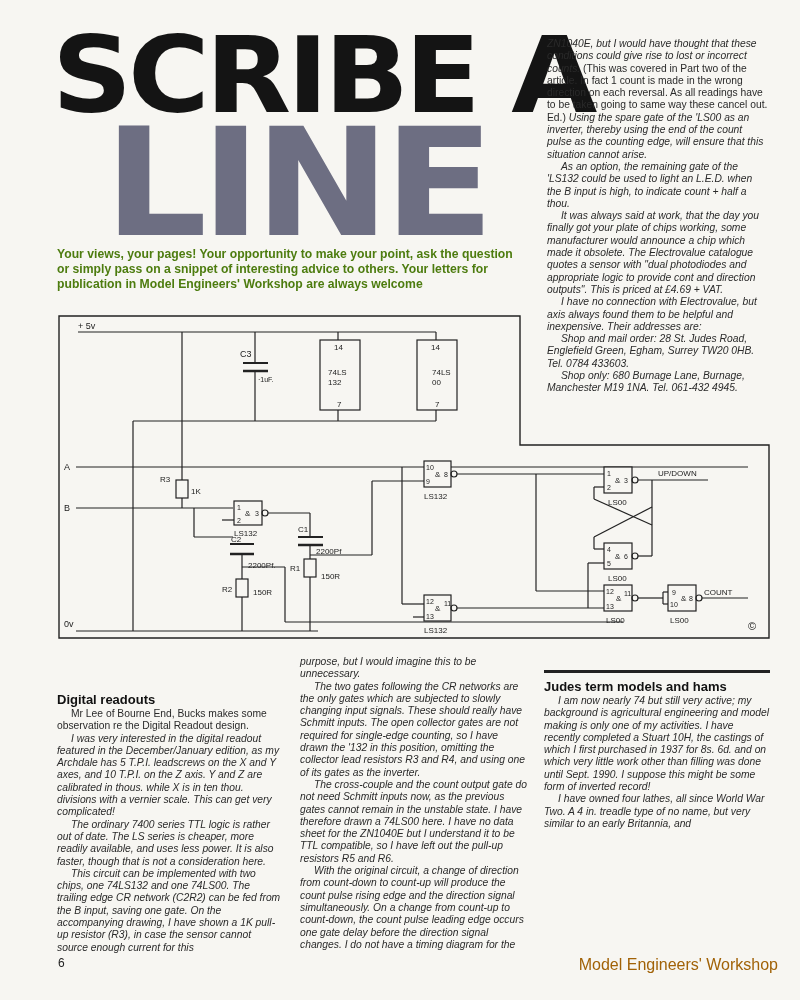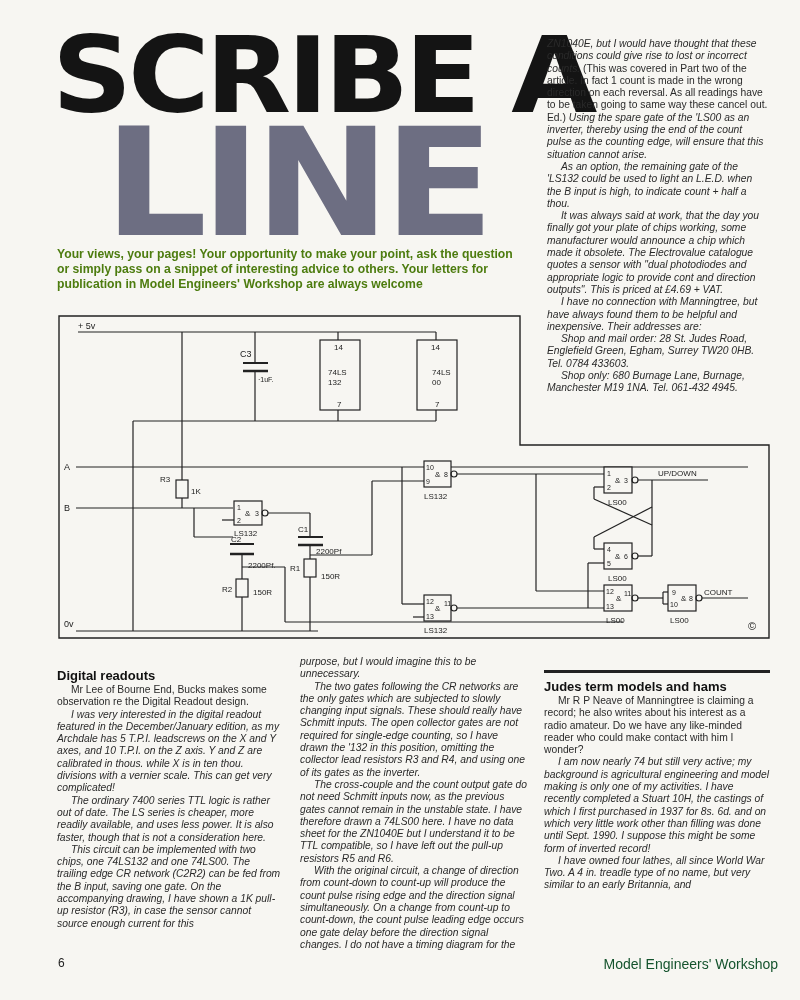--- a/index.html
+++ b/index.html
@@ -25,44 +25,44 @@
     font-weight: bold; font-size: 12.2px; line-height: 15px; color: #4d7c0f;
   }
   .col {
     position: absolute; font-style: italic; font-size: 10.3px; line-height: 12.3px;
     color: #2a2a2a; text-align: left; margin-top: 12px;
   }
   .col p { margin: 0; }
   .col p.ind { text-indent: 14px; }
   .col .up { font-style: normal; }
   .col-r-top { left: 547px; top: 26px; width: 222px; }
-  .col-1 { left: 57px; top: 656px; width: 226px; }
+  .col-1 { left: 57px; top: 680px; width: 226px; }
   .col-2 { left: 300px; top: 644px; width: 228px; }
   .col-3 { left: 544px; top: 648px; width: 226px; }
   .heading { font-style: normal; font-weight: bold; font-size: 13px; line-height: 16px; color: #111; margin: 0 0 1px 0; }
   .rule { border-top: 3px solid #222; margin: 10px 0 6px 0; }
   .circuit {
     position: absolute; left: 58px; top: 315px; width: 712px; height: 355px;
   }
   .circuit svg { position: absolute; left: 0; top: 0; }
   .folio { position: absolute; left: 58px; top: 956px; font-size: 12px; color: #222; }
-  .mag { position: absolute; right: 22px; top: 956px; font-size: 14px; color: #14532d; }
+  .mag { position: absolute; right: 22px; top: 956px; font-size: 16px; color: #a16207; }
 </style>
 </head>
 <body>
 
 <div class="title-scribe">SCRIBE A</div>
 <div class="title-line">LINE</div>
 <div class="intro">Your views, your pages! Your opportunity to make your point, ask the question or simply pass on a snippet of interesting advice to others. Your letters for publication in Model Engineers' Workshop are always welcome</div>
 
 <div class="col col-r-top">
   <p><span>ZN1040E, but I would have thought that these conditions could give rise to lost or incorrect counts.</span><span class="up"> (This was covered in Part two of the article. In fact 1 count is made in the wrong direction on each reversal. As all readings have to be taken going to same way these cancel out. Ed.)</span><span> Using the spare gate of the 'LS00 as an inverter, thereby using the end of the count pulse as the counting edge, will ensure that this situation cannot arise.</span></p>
   <p class="ind">As an option, the remaining gate of the 'LS132 could be used to light an L.E.D. when the B input is high, to indicate count + half a thou.</p>
   <p class="ind">It was always said at work, that the day you finally got your plate of chips working, some manufacturer would announce a chip which made it obsolete. The Electrovalue catalogue quotes a sensor with "dual photodiodes and appropriate logic to provide cont and direction outputs". This is priced at £4.69 + VAT.</p>
-  <p class="ind">I have no connection with Manningtree, but have always found them to be helpful and inexpensive. Their addresses are:</p>
+  <p class="ind">I have no connection with Electrovalue, but axis always found them to be helpful and inexpensive. Their addresses are:</p>
   <p class="ind">Shop and mail order: 28 St. Judes Road, Englefield Green, Egham, Surrey TW20 0HB. Tel. 0784 433603.</p>
   <p class="ind">Shop only: 680 Burnage Lane, Burnage, Manchester M19 1NA. Tel. 061-432 4945.</p>
 </div>
 
 <div class="circuit">
   <svg width="712" height="324" viewBox="0 0 712 324" font-family="Liberation Sans, sans-serif" font-size="9" fill="none" stroke="#222" stroke-width="1.2">
 
     <path d="M1 1 H462 V130 H711 V323 H1 Z" stroke-width="1.4"></path>
 
     <line x1="20" y1="17" x2="280" y2="17"></line>
@@ -262,19 +262,18 @@
 <div class="col col-2">
   <p>purpose, but I would imagine this to be unnecessary.</p>
   <p class="ind">The two gates following the CR networks are the only gates which are subjected to slowly changing input signals. These should really have Schmitt inputs. The open collector gates are not required for single-edge counting, so I have drawn the '132 in this position, omitting the collector lead resistors R3 and R4, and using one of its gates as the inverter.</p>
   <p class="ind">The cross-couple and the count output gate do not need Schmitt inputs now, as the previous gates cannot remain in the unstable state. I have therefore drawn a 74LS00 here. I have no data sheet for the ZN1040E but I understand it to be TTL compatible, so I have left out the pull-up resistors R5 and R6.</p>
   <p class="ind">With the original circuit, a change of direction from count-down to count-up will produce the count pulse rising edge and the direction signal simultaneously. On a change from count-up to count-down, the count pulse leading edge occurs one gate delay before the direction signal changes. I do not have a timing diagram for the</p>
 </div>
 
 <div class="col col-3">
   <div class="rule"></div>
   <p class="heading">Judes term models and hams</p>
-  <p class="ind up">Mr R P Neave of Manningtree is claiming a record; he also writes about his interest as a radio amateur. Do we have any like-minded reader who could make contact with him I wonder?</p>
   <p class="ind">I am now nearly 74 but still very active; my background is agricultural engineering and model making is only one of my activities. I have recently completed a Stuart 10H, the castings of which I first purchased in 1937 for 8s. 6d. and on which very little work other than filling was done until Sept. 1990. I suppose this might be some form of inverted record!</p>
   <p class="ind">I have owned four lathes, all since World War Two. A 4 in. treadle type of no name, but very similar to an early Britannia, and</p>
 </div>
 
 <div class="folio">6</div>
 <div class="mag">Model Engineers' Workshop</div>
 
 </body></html>

